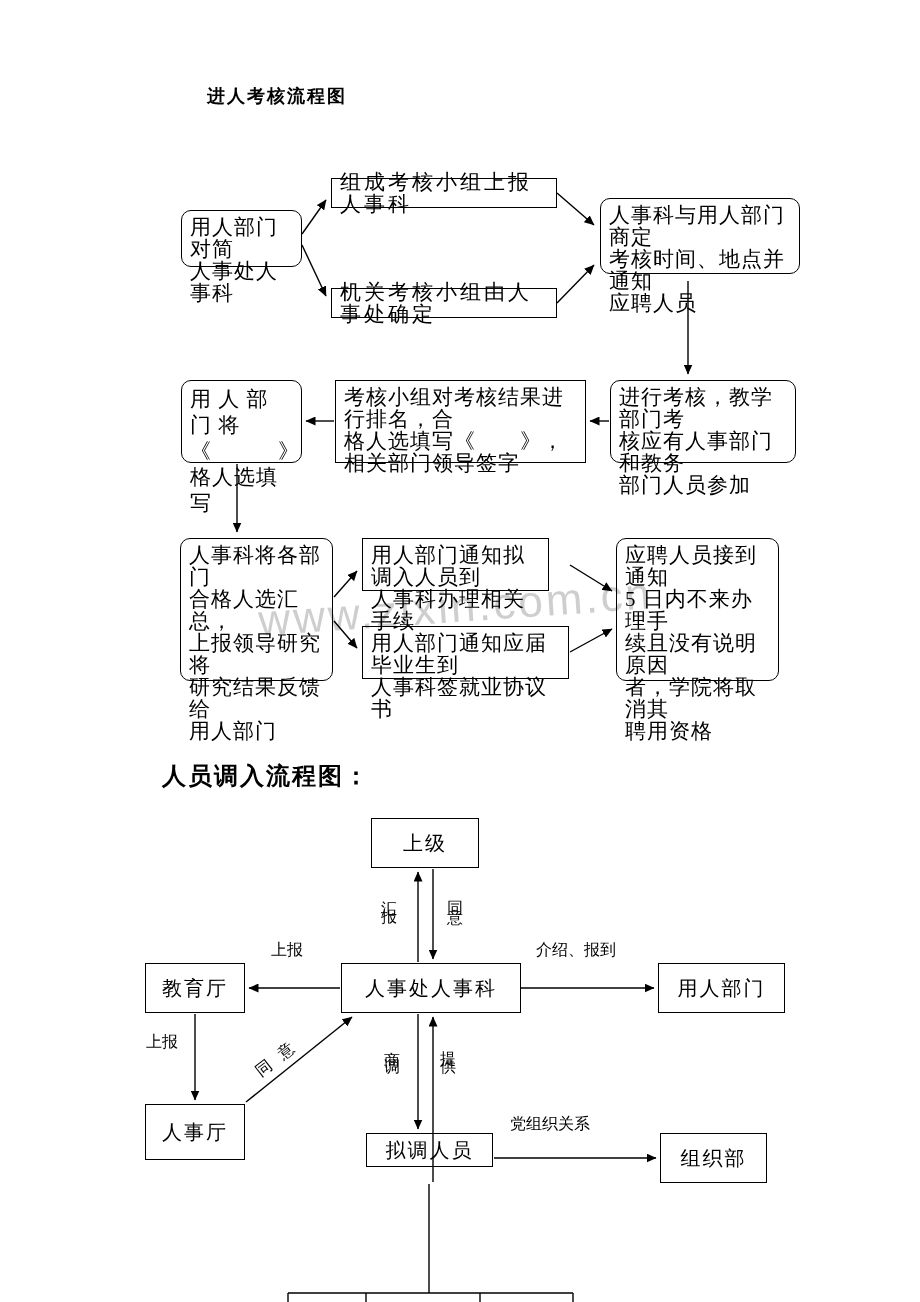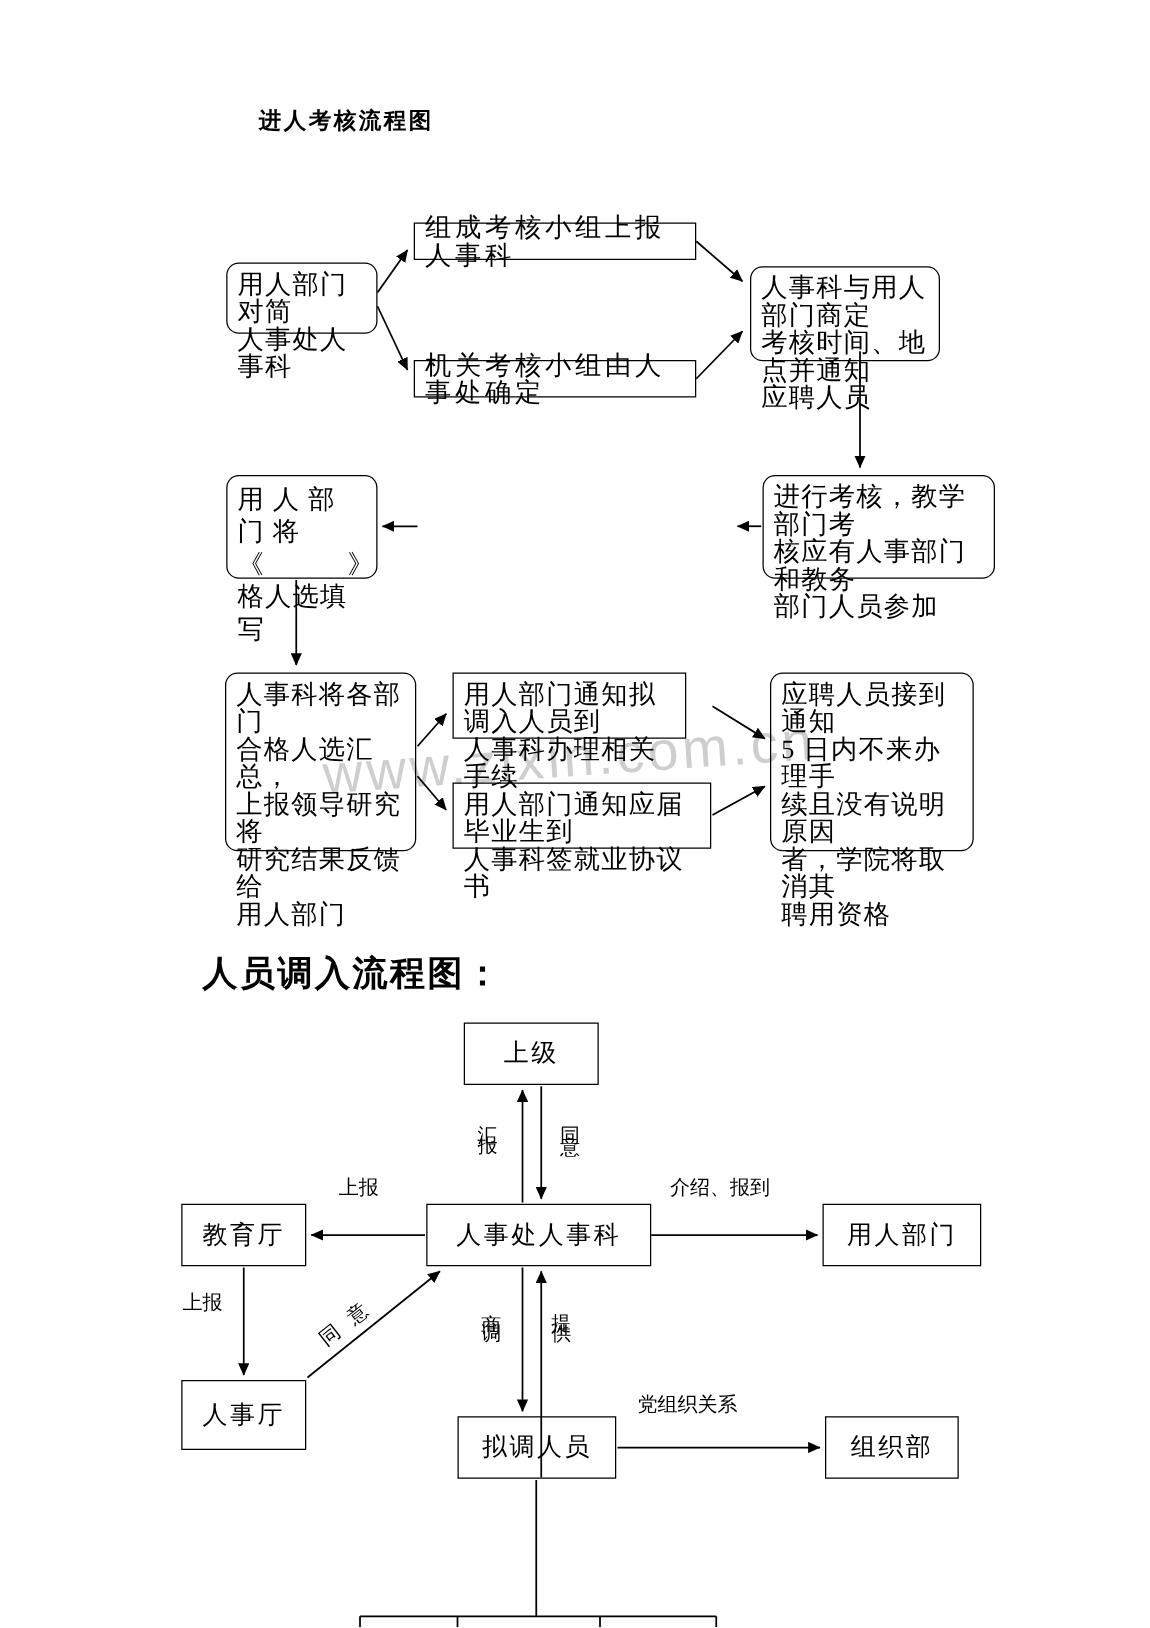--- a/index.html
+++ b/index.html
@@ -4,21 +4,21 @@
 <style>
   * { margin:0; padding:0; box-sizing:border-box; }
   html,body { background:#ffffff; }
   .page {
     position:relative; width:920px; height:1302px; margin:0 auto;
     background:#ffffff; overflow:hidden; color:#000;
     font-family:"Liberation Serif","DejaVu Serif",serif;
   }
   .title { position:absolute; font-weight:bold; z-index:3; white-space:nowrap; }
   #t1 { left:207px; top:84px; font-size:18px; letter-spacing:2px; }
-  #t2 { left:162px; top:760px; font-size:28px; letter-spacing:2px; }
+  #t2 { left:162px; top:760px; font-size:24px; letter-spacing:2px; }
 
   .n {
     position:absolute; border:1.6px solid #000; background:transparent;
     font-size:21px; line-height:22px; letter-spacing:1px;
     padding:5px 8px; white-space:pre-line; z-index:2;
   }
   .round { border-radius:10px; }
   .mid { display:flex; align-items:center; padding-top:0; padding-bottom:0; letter-spacing:3px; }
   .lh26 { line-height:26px; }
   .c2 {
@@ -26,36 +26,36 @@
     font-size:20px; white-space:nowrap; padding:0; letter-spacing:2px;
   }
 
   .lbl { position:absolute; font-size:16px; z-index:3; white-space:nowrap; }
   .vlbl { writing-mode:vertical-rl; letter-spacing:8px; }
 
   
   #bA { left:181px; top:210px; width:121px; height:57px; }
   #bB { left:331px; top:178px; width:226px; height:30px; }
   #bC { left:331px; top:288px; width:226px; height:30px; }
-  #bD { left:600px; top:213px; width:152px; height:76px; }
+  #bD { left:600px; top:198px; width:200px; height:76px; }
   #bE { left:610px; top:380px; width:186px; height:83px; }
   #bF { left:335px; top:380px; width:251px; height:83px; }
   #bG { left:181px; top:380px; width:121px; height:83px; }
   #bH { left:180px; top:538px; width:153px; height:143px; }
   #bI { left:362px; top:538px; width:187px; height:53px; }
   #bJ { left:362px; top:626px; width:207px; height:53px; }
   #bK { left:616px; top:538px; width:163px; height:143px; }
 
   
   #b2A { left:371px; top:818px; width:108px; height:50px; }
   #b2B { left:341px; top:963px; width:180px; height:50px; }
   #b2C { left:145px; top:963px; width:100px; height:50px; }
   #b2D { left:658px; top:963px; width:127px; height:50px; }
   #b2E { left:145px; top:1104px; width:100px; height:56px; }
-  #b2F { left:366px; top:1133px; width:127px; height:50px; }
+  #b2F { left:366px; top:1133px; width:127px; height:34px; }
   #b2G { left:660px; top:1133px; width:107px; height:50px; }
 
   
   #lHuibao   { left:378px; top:888px; }
   #lTongyi   { left:444px; top:888px; }
   #lShangbao1{ left:271px; top:940px; }
   #lJieshao  { left:536px; top:940px; }
   #lShangbao2{ left:146px; top:1032px; }
   #lTongyi2  { left:252px; top:1046px; transform:rotate(-38deg); letter-spacing:12px; }
   #lShangdiao{ left:381px; top:1038px; }
@@ -123,20 +123,23 @@
   <div class="n round" id="bA">用人部门对简
 人事处人事科</div>
   <div class="n mid" id="bB">组成考核小组上报人事科</div>
   <div class="n mid" id="bC">机关考核小组由人事处确定</div>
   <div class="n round" id="bD">人事科与用人部门商定
 考核时间、地点并通知
 应聘人员</div>
   <div class="n round" id="bE">进行考核，教学部门考
 核应有人事部门和教务
 部门人员参加</div>
+  <div class="n" id="bF">考核小组对考核结果进行排名，合
+格人选填写《　　》，
+相关部门领导签字</div>
   <div class="n round lh26" id="bG">用 人 部 门 将
 《　　　》
 格人选填写</div>
   <div class="n round" id="bH">人事科将各部门
 合格人选汇总，
 上报领导研究将
 研究结果反馈给
 用人部门</div>
   <div class="n" id="bI">用人部门通知拟调入人员到
 人事科办理相关手续</div>

